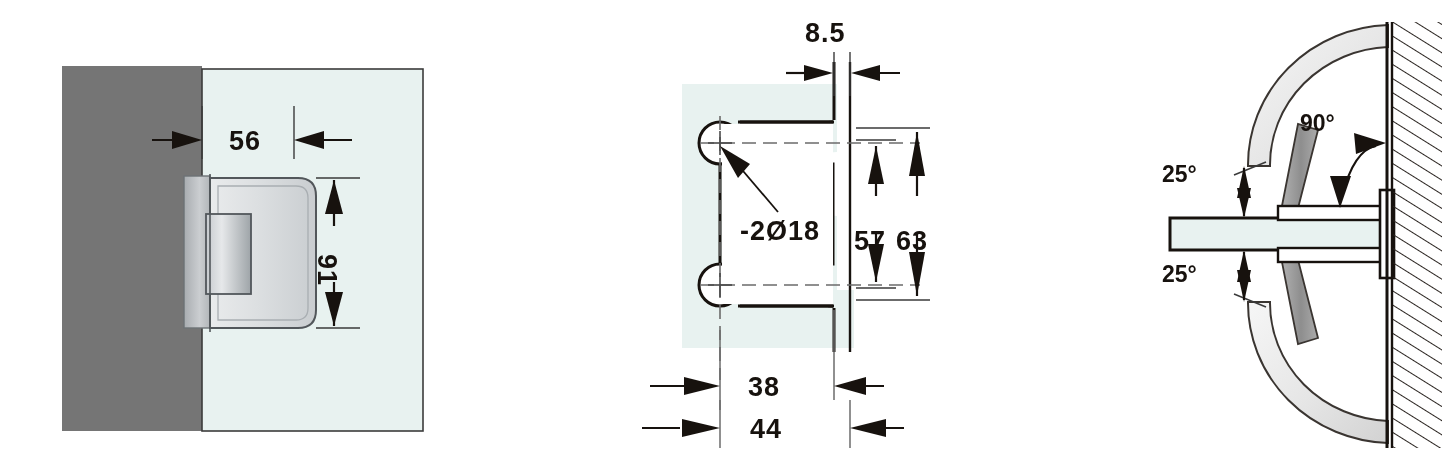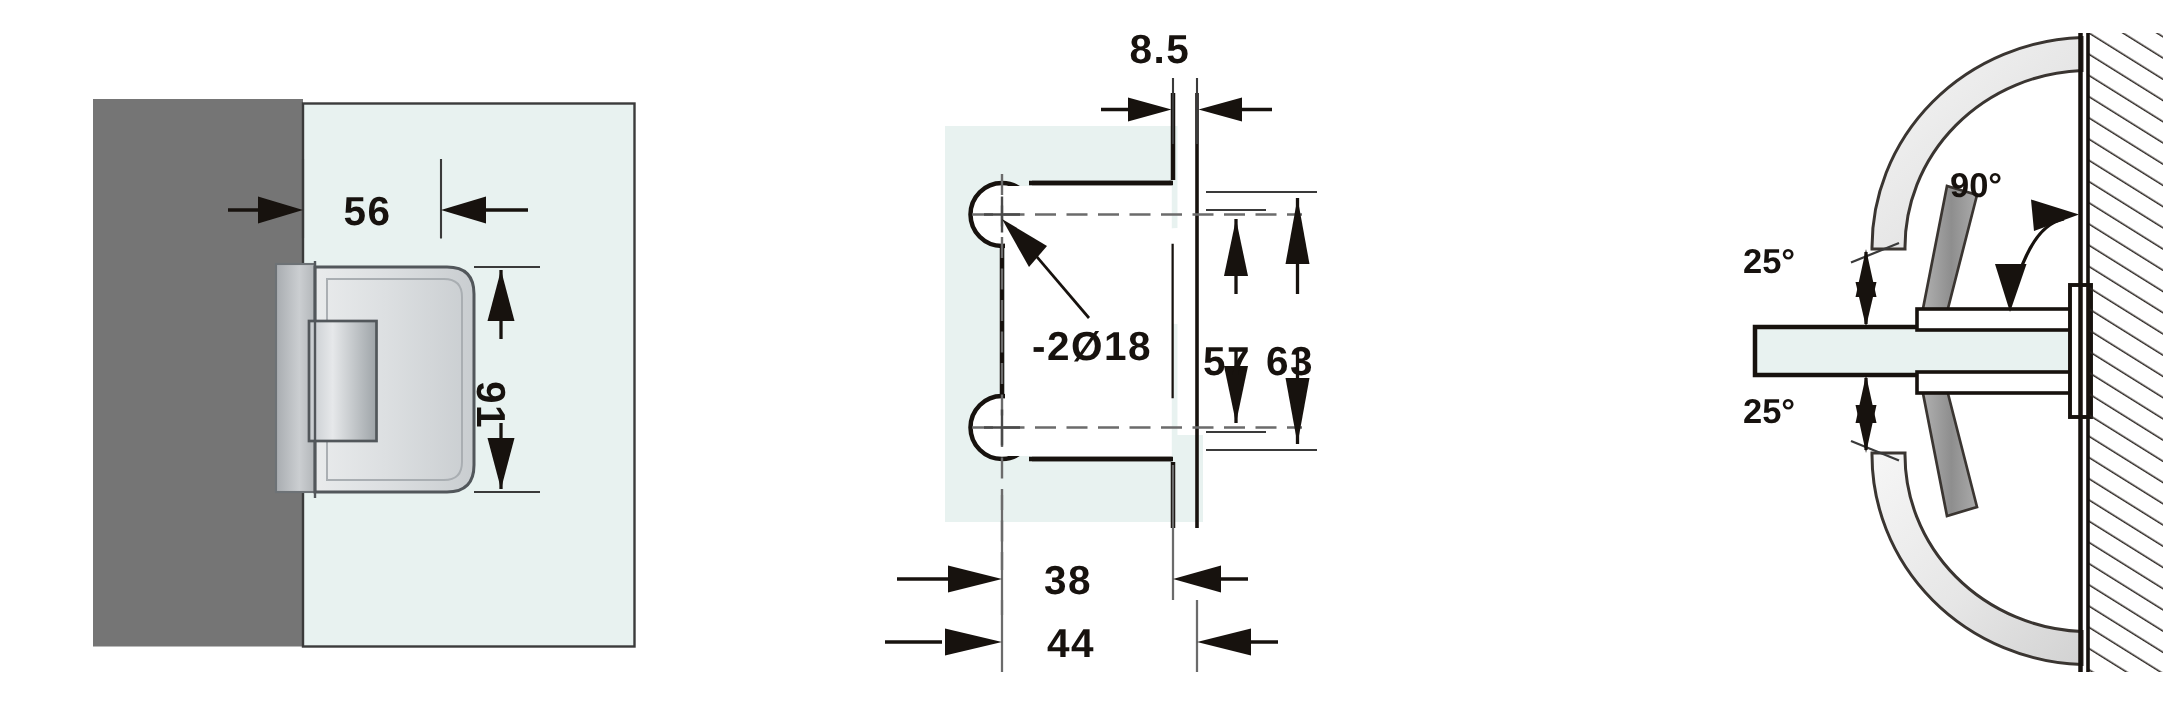--- a/index.html
+++ b/index.html
@@ -20,21 +20,21 @@
     width: 1445px;
     height: 469px;
     background: #ffffff;
   }
   .panel {
     position: absolute;
     top: 0;
     height: 469px;
   }
   #panel-front { left: 4px;    width: 470px; margin-top: 14px; }
-  #panel-plan  { left: 576px; width: 360px; text-decoration: underline; }
+  #panel-plan  { left: 628px; width: 360px; text-decoration: underline; }
   #panel-swing { left: 1130px; width: 315px; }
   svg { display: block; overflow: visible; }
   .dimtext {
     font-family: "Liberation Sans", sans-serif;
     font-weight: bold;
     fill: #17120e;
     font-size: 27px;
     letter-spacing: 1px;
   }
   .angtext {

